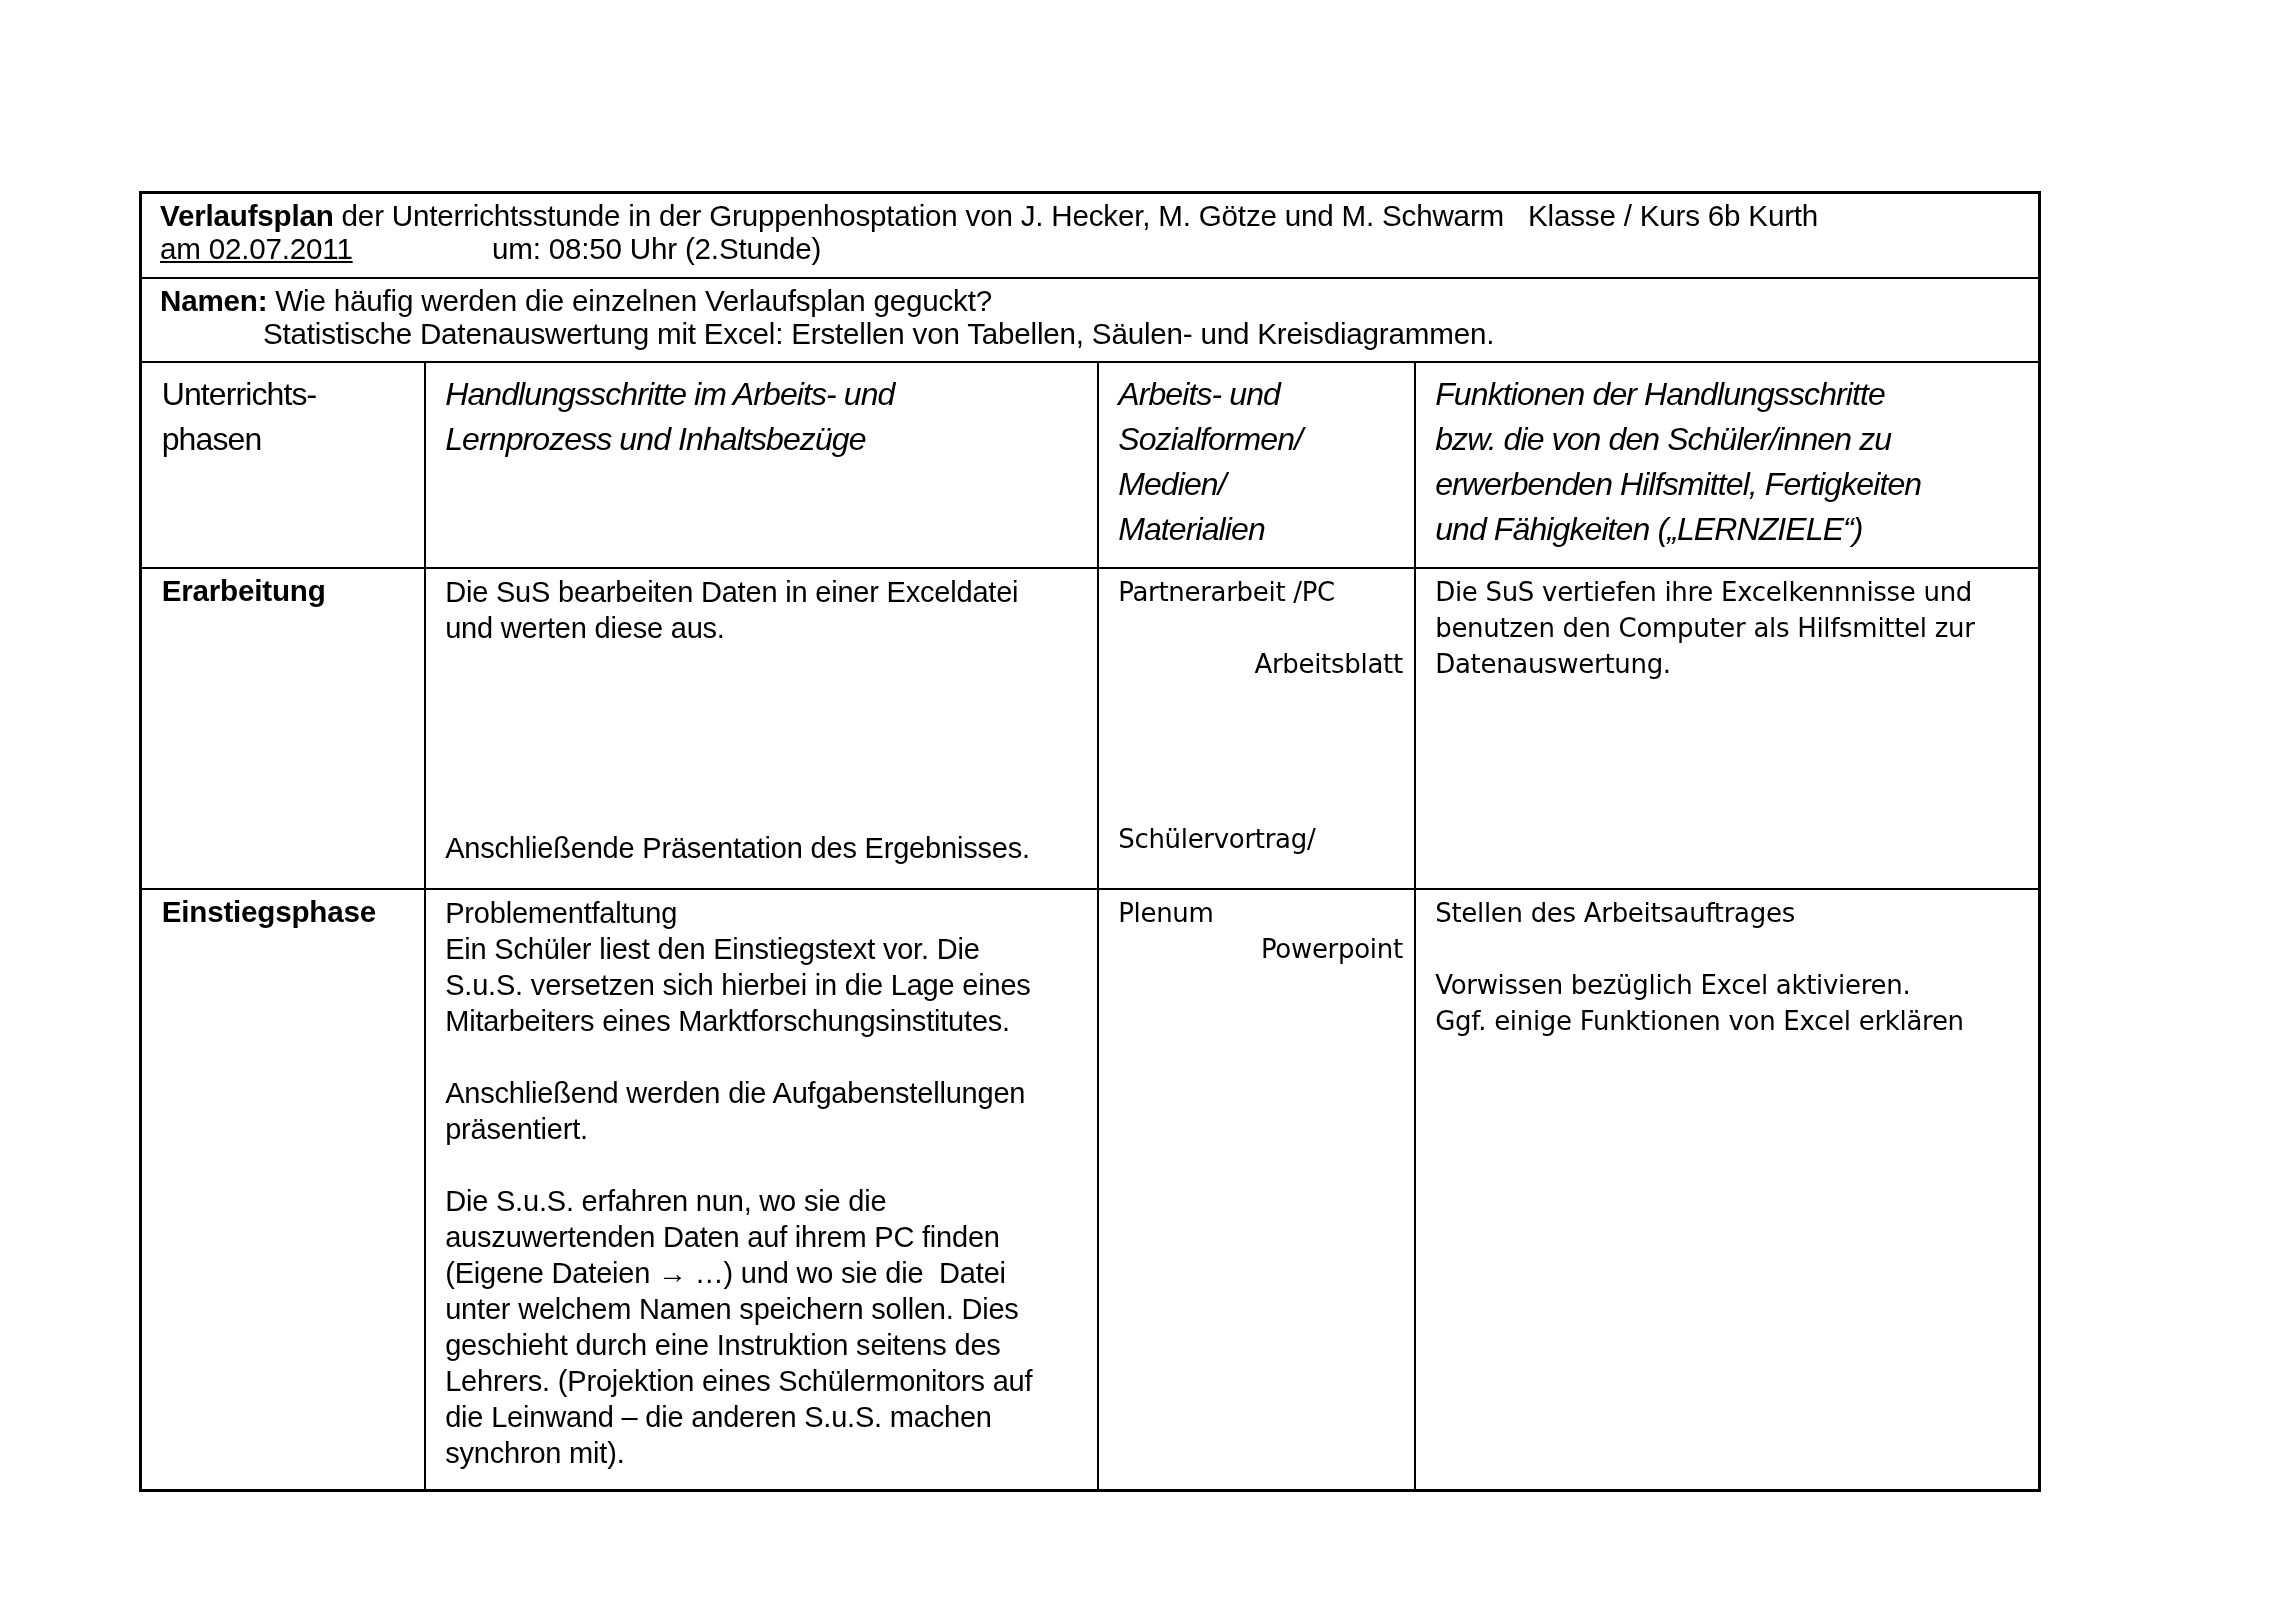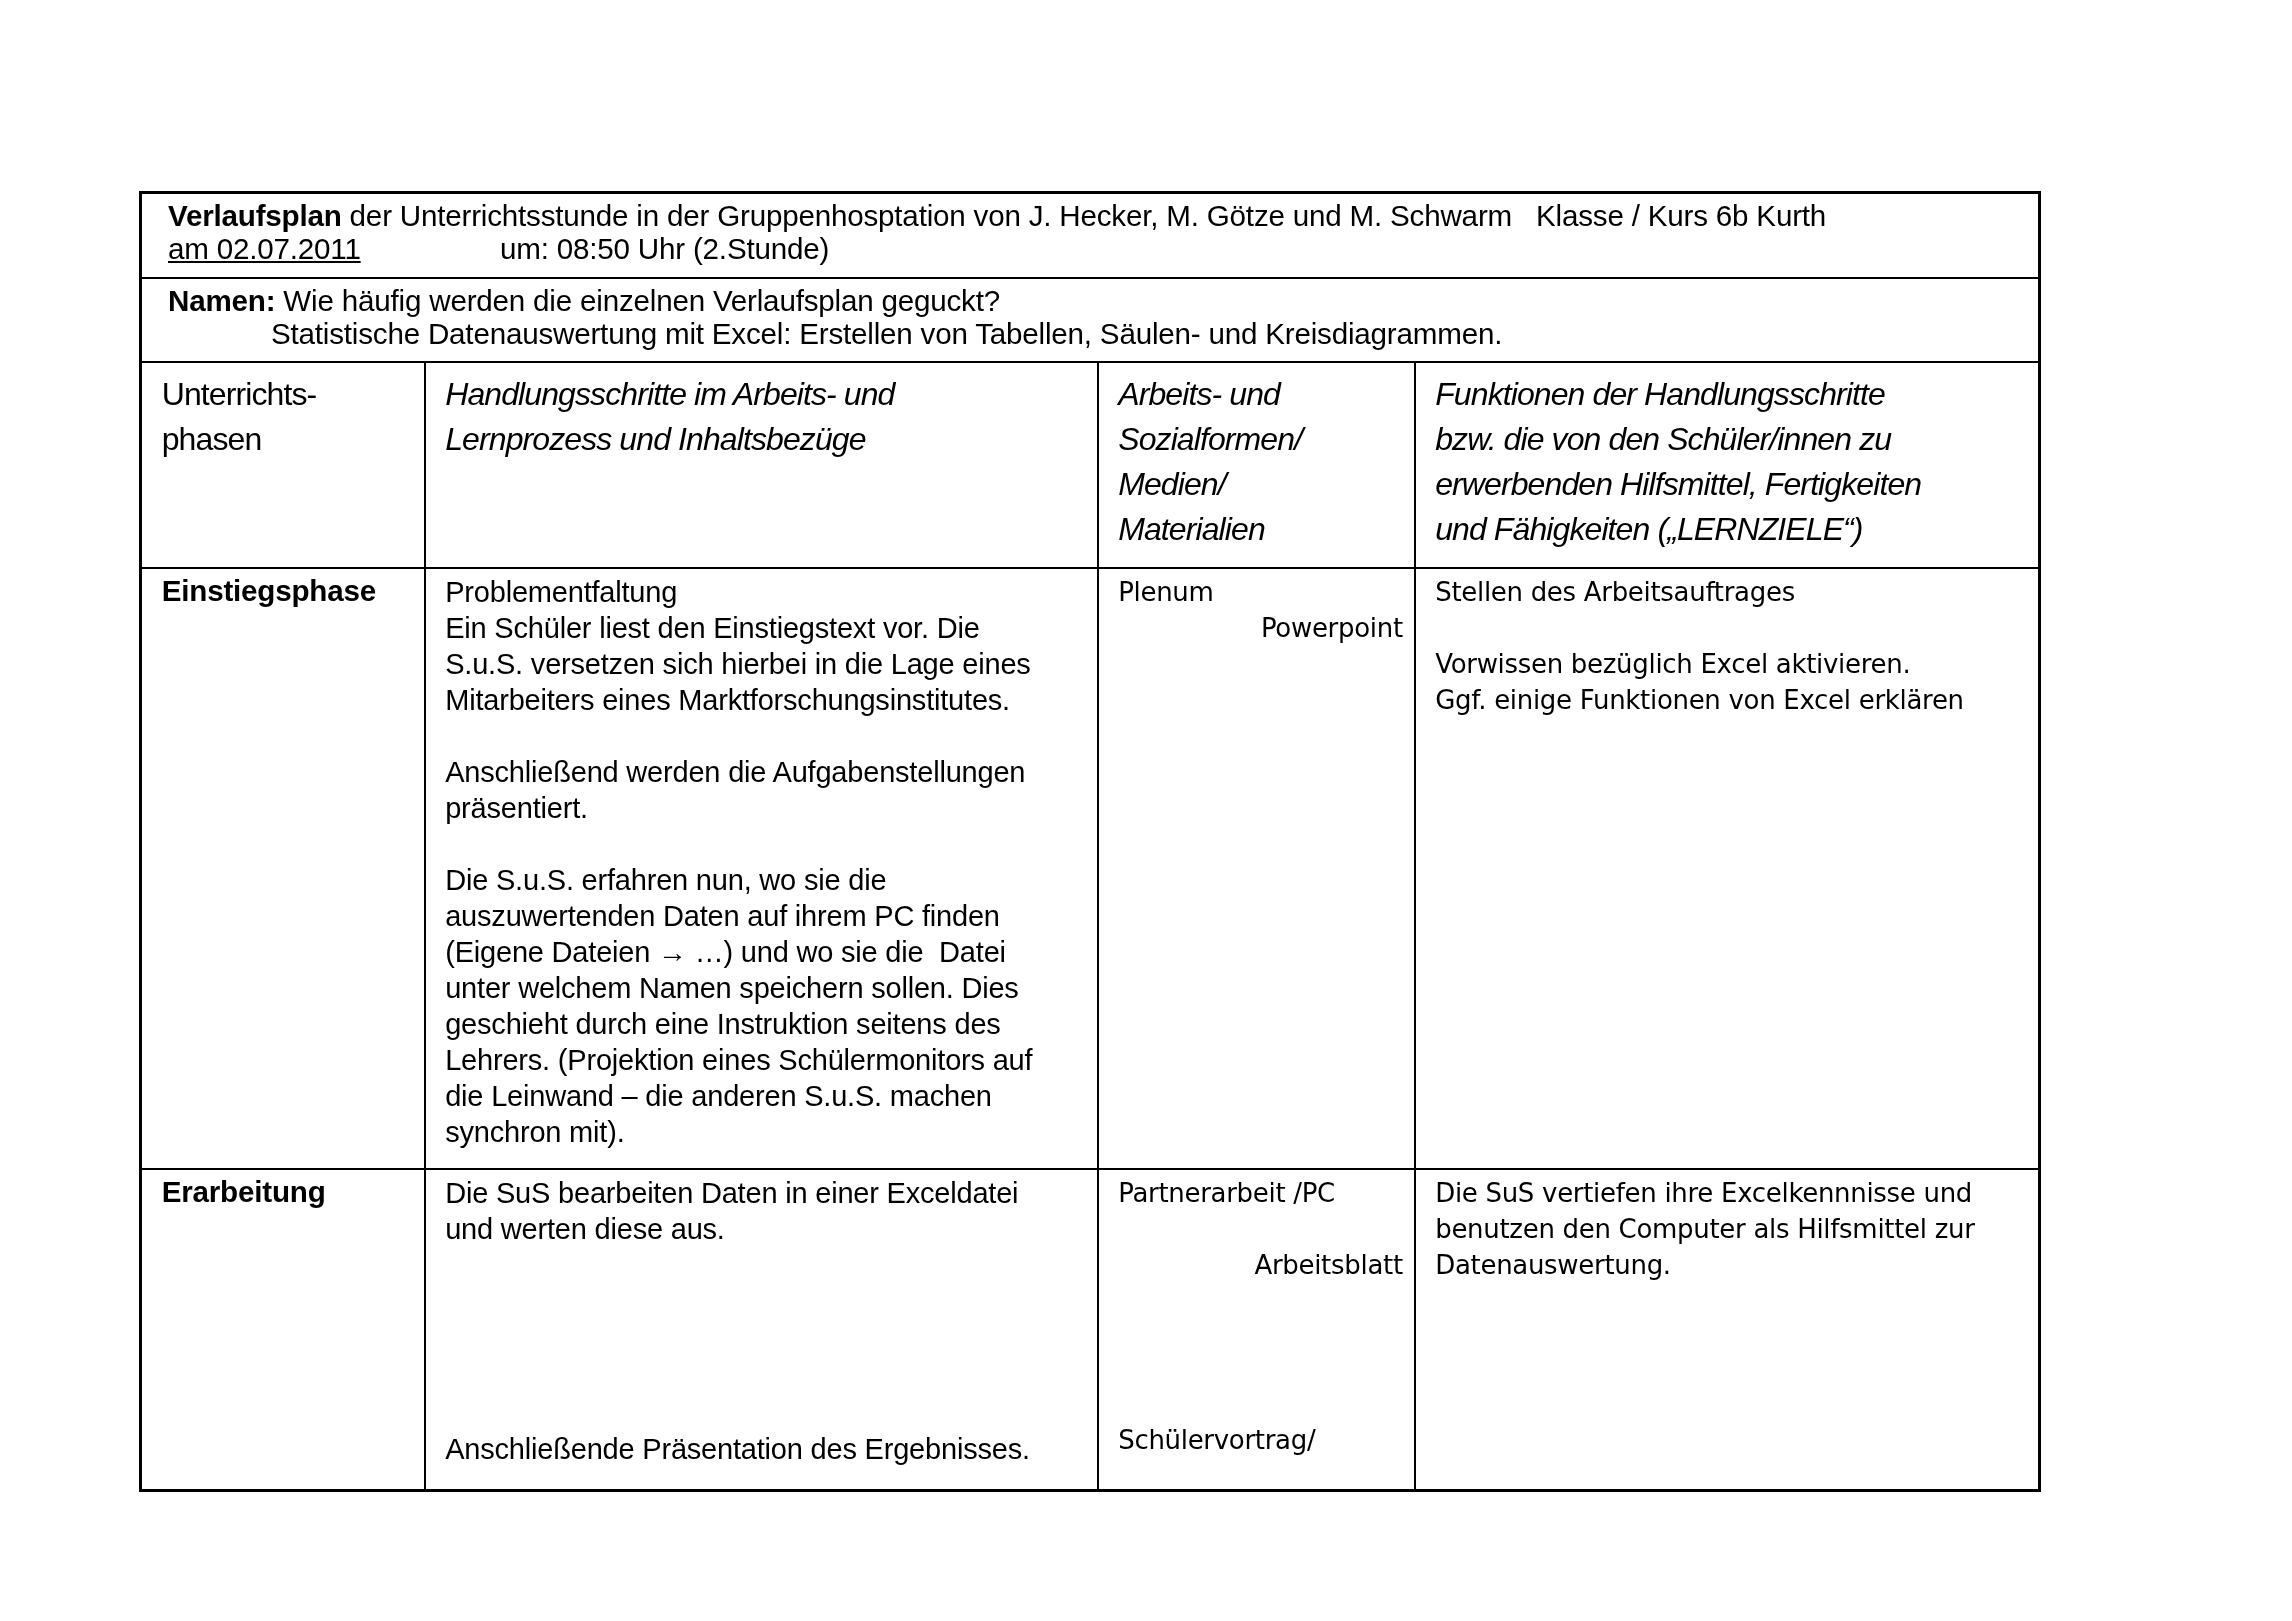--- a/index.html
+++ b/index.html
@@ -20,21 +20,21 @@
     border:3.6px solid #000;
   }
   td,th{
     border:2.7px solid #000;
     vertical-align:top;
     padding:5.4px 10.7px 5.4px 19.7px;
     overflow:hidden;
   }
   .pre{white-space:pre-wrap;}
   
-  .meta-cell{font-size:29.6px;line-height:33px;letter-spacing:-0.2px;padding-left:26px;border-radius:22px;}
+  .meta-cell{font-size:29.6px;line-height:33px;letter-spacing:-0.2px;padding-left:18px;border-radius:22px;}
   .b{font-weight:bold;}
   .tabcol{display:inline-block;width:332px;text-decoration:underline;}
   .indent{padding-left:103px;}
   
   th{font-size:32px;line-height:45px;font-weight:normal;text-align:left;letter-spacing:-0.9px;padding-top:9px;}
   th.it{font-style:italic;margin-top:12px;}
   
   .phase{font-size:29.6px;font-weight:bold;letter-spacing:-0.2px;}
   .steps{font-size:29px;line-height:36px;letter-spacing:-0.2px;}
   .cal{font-family:"DejaVu Sans",sans-serif;font-size:26px;line-height:36px;letter-spacing:-0.3px;}
@@ -82,20 +82,42 @@
 Sozialformen/
 Medien/
 Materialien</th>
       <th class="it pre">Funktionen der Handlungsschritte
 bzw. die von den Schüler/innen zu
 erwerbenden Hilfsmittel, Fertigkeiten
 und Fähigkeiten („LERNZIELE“)</th>
     </tr>
 
     <tr>
+      <td class="phase h-r5">Erarbeitung</td>
+      <td class="steps h-r5">
+        <div class="cellflex flex-r5">
+          <div class="pre">Die SuS bearbeiten Daten in einer Exceldatei
+und werten diese aus.</div>
+          <div class="pre mt-auto">Anschließende Präsentation des Ergebnisses.</div>
+        </div>
+      </td>
+      <td class="cal h-r5">
+        <div class="cellflex flex-r5">
+          <div class="pre">Partnerarbeit /PC</div>
+          <div class="gapline"></div>
+          <div class="right pre">Arbeitsblatt</div>
+          <div class="pre mt-auto" style="padding-bottom:9px">Schülervortrag/</div>
+        </div>
+      </td>
+      <td class="cal pre h-r5">Die SuS vertiefen ihre Excelkennnisse und
+benutzen den Computer als Hilfsmittel zur
+Datenauswertung.</td>
+    </tr>
+
+    <tr>
       <td class="phase h-r4">Einstiegsphase</td>
       <td class="steps pre h-r4">Problementfaltung
 Ein Schüler liest den Einstiegstext vor. Die
 S.u.S. versetzen sich hierbei in die Lage eines
 Mitarbeiters eines Marktforschungsinstitutes.
 
 Anschließend werden die Aufgabenstellungen
 präsentiert.
 
 Die S.u.S. erfahren nun, wo sie die
@@ -108,38 +130,16 @@
 synchron mit).</td>
       <td class="cal h-r4">
         <div class="pre">Plenum</div>
         <div class="right pre">Powerpoint</div>
       </td>
       <td class="cal pre h-r4">Stellen des Arbeitsauftrages
 
 Vorwissen bezüglich Excel aktivieren.
 Ggf. einige Funktionen von Excel erklären</td>
     </tr>
-
-    <tr>
-      <td class="phase h-r5">Erarbeitung</td>
-      <td class="steps h-r5">
-        <div class="cellflex flex-r5">
-          <div class="pre">Die SuS bearbeiten Daten in einer Exceldatei
-und werten diese aus.</div>
-          <div class="pre mt-auto">Anschließende Präsentation des Ergebnisses.</div>
-        </div>
-      </td>
-      <td class="cal h-r5">
-        <div class="cellflex flex-r5">
-          <div class="pre">Partnerarbeit /PC</div>
-          <div class="gapline"></div>
-          <div class="right pre">Arbeitsblatt</div>
-          <div class="pre mt-auto" style="padding-bottom:9px">Schülervortrag/</div>
-        </div>
-      </td>
-      <td class="cal pre h-r5">Die SuS vertiefen ihre Excelkennnisse und
-benutzen den Computer als Hilfsmittel zur
-Datenauswertung.</td>
-    </tr>
   </tbody>
     </table>
 </div>
 
 
 </body></html>

